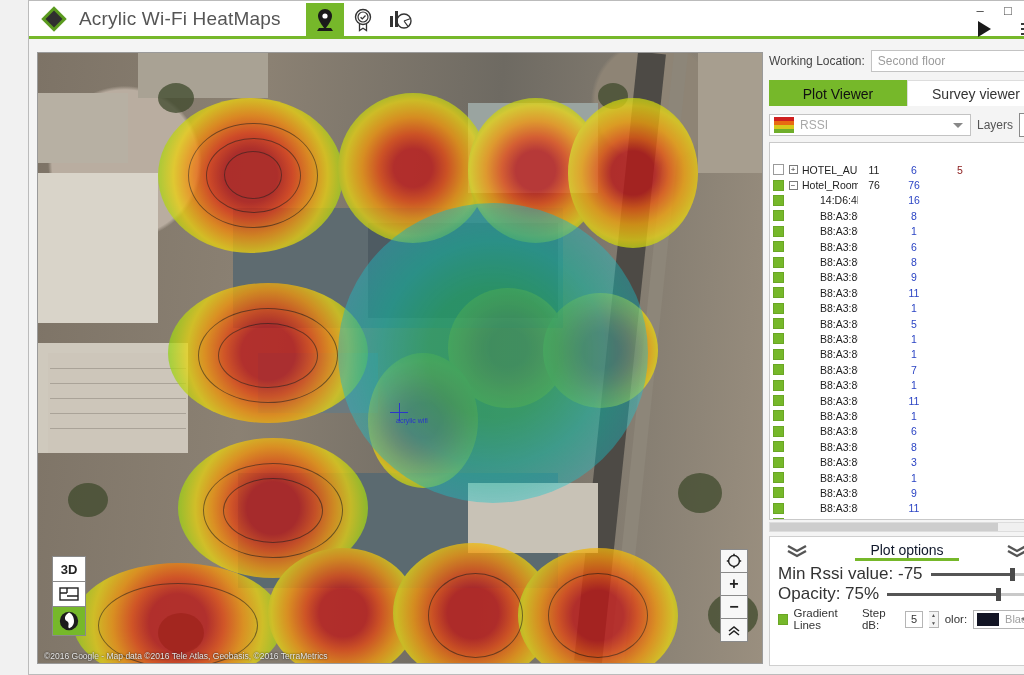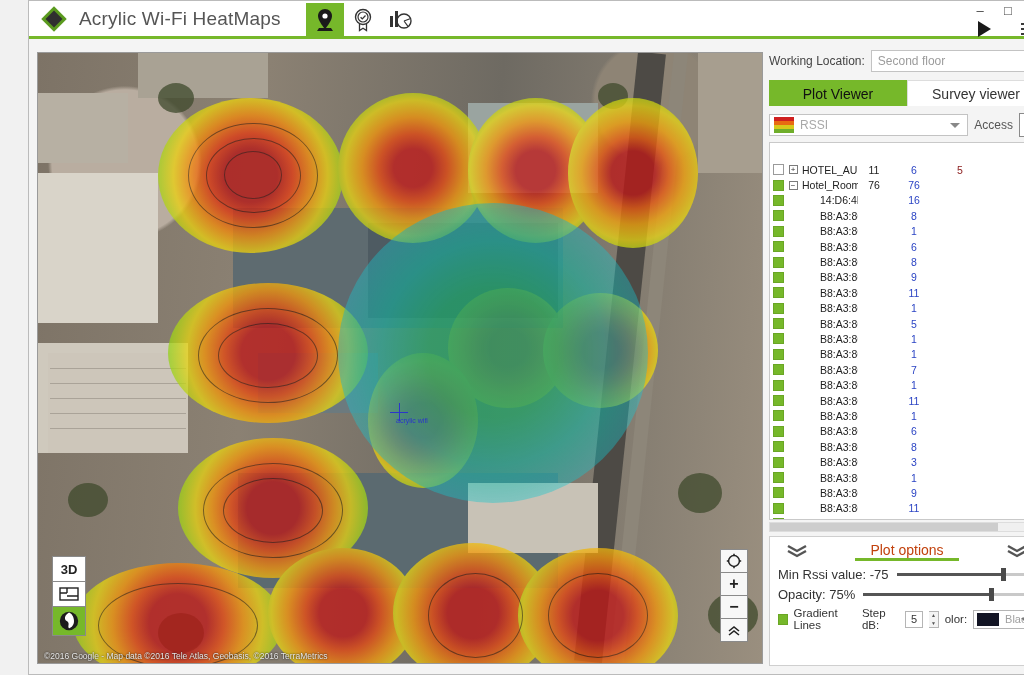--- a/index.html
+++ b/index.html
@@ -149,21 +149,21 @@
   .c-5 { width:44px; text-align:center; color:#8d2020; }
   .c-last { width:52px; }
   .vscroll { position:absolute; right:0; top:19px; width:10px; bottom:0; background:#f0f0f0; cursor:pointer; }
   .vthumb { position:absolute; top:0; left:0; width:10px; height:182px; background:#cdcdcd; }
   .hscroll { margin: 2px 4px 0 6px; height:10px; background:#f0f0f0; border:1px solid #ddd; position:relative; }
   .hthumb { position:absolute; left:0; top:0; bottom:0; width:228px; background:#cdcdcd; }
 
   
   .popts { margin: 4px 4px 0 6px; background:#fff; border:1px solid #cfcfcf; height: 130px; position:relative; }
   .po-head { height:26px; display:flex; align-items:center; justify-content:space-between; padding:0 14px; position:relative; }
-  .po-title { font-size:14px; color:#c2410c; }
+  .po-title { font-size:14px; color:#0f172a; }
   .po-underline { position:absolute; left:50%; transform:translateX(-50%); bottom:2px; width:104px; height:3px; background:#76b82a; }
   .chevs { cursor:pointer; }
   .chevs svg { display:block; }
 
   .grad-area { position:relative; margin: 6px 6px 0 6px; height:46px; }
   .grad-bar {
     position:absolute; left:2px; right:18px; top:13px; height:22px;
     border:1px solid #999;
     background: linear-gradient(to right,
       #ffffff 0%, #ffffff 11%,
@@ -174,21 +174,21 @@
       #1436b8 82%, #0d1f8c 86%, #0a1560 90%, #05092e 95%, #000000 100%);
   }
   .grad-dd { position:absolute; right:2px; top:13px; width:16px; height:22px; border:1px solid #999; background:#fbfbfb; display:flex; align-items:center; justify-content:center; cursor:pointer; }
   .grad-dd .car { border-left:4px solid transparent; border-right:4px solid transparent; border-top:4px solid #666; }
   .handle { position:absolute; top:0; width:11px; height:17px; background:#bdbdbd; border:1px solid #8f8f8f; cursor:pointer; }
   .handle:after { content:""; position:absolute; left:0; bottom:-5px; border-left:5.5px solid transparent; border-right:5.5px solid transparent; border-top:5px solid #bdbdbd; }
   .h-lab { position:absolute; top:0px; font-size:9.5px; color:#2b44c4; }
   .b-lab { position:absolute; top:37px; font-size:9.5px; color:#333; }
 
   .slider-row { display:flex; align-items:center; padding: 2px 8px 0 8px; height:20px; }
-  .sl-label { font-size:13px; color:#333; white-space:nowrap; }
+  .sl-label { font-size:17px; color:#333; white-space:nowrap; }
   .sl-track { flex:1; height:3px; background:#555; margin-left:8px; position:relative; }
   .sl-track .rest { position:absolute; right:0; top:0; height:3px; background:#c9c9c9; }
   .sl-knob { position:absolute; top:-5px; width:5px; height:13px; background:#4a4a4a; }
 
   .gl-row { display:flex; align-items:center; gap:6px; padding: 4px 8px 0 8px; font-size:11.5px; color:#333; }
   .gl-cb { width:11px; height:11px; background:#76b82a; border:1px solid #6aa625; cursor:pointer; }
   .spin { width:22px; height:17px; border:1px solid #b5b5b5; background:#fff; text-align:center; font-size:11px; line-height:15px; }
   .spin-btns { width:11px; height:17px; border:1px solid #b5b5b5; border-left:none; background:#f4f4f4; display:flex; flex-direction:column; cursor:pointer; }
   .spin-btns i { flex:1; display:flex; align-items:center; justify-content:center; font-size:5px; color:#555; font-style:normal; }
   .color-sel { flex:1; height:19px; border:1px solid #b5b5b5; background:#fff; display:flex; align-items:center; padding:0 3px; position:relative; cursor:pointer; }
@@ -365,21 +365,21 @@
         <div class="tab active">Plot Viewer</div>
         <div class="tab">Survey viewer</div>
       </div>
 
       <div class="rssi-row">
         <div class="rssi-select">
           <span class="rssi-sw"></span>
           <span class="txt">RSSI</span>
           <span class="car"></span>
         </div>
-        <div class="layers-lbl">Access</div>
+        <div class="layers-lbl">Layers</div>
         <div class="layers-btn">
           <svg width="18" height="16" viewBox="0 0 18 16">
               <path d="M9 1l7 4-7 4-7-4z" fill="#1a1a1a"></path>
               <path d="M9 8.5l7 3.8-7 3.7-7-3.7z" fill="#1a1a1a"></path>
             </svg>
         </div>
       </div>
 
       <div class="table-wrap">
         <div class="rows" id="rows">

